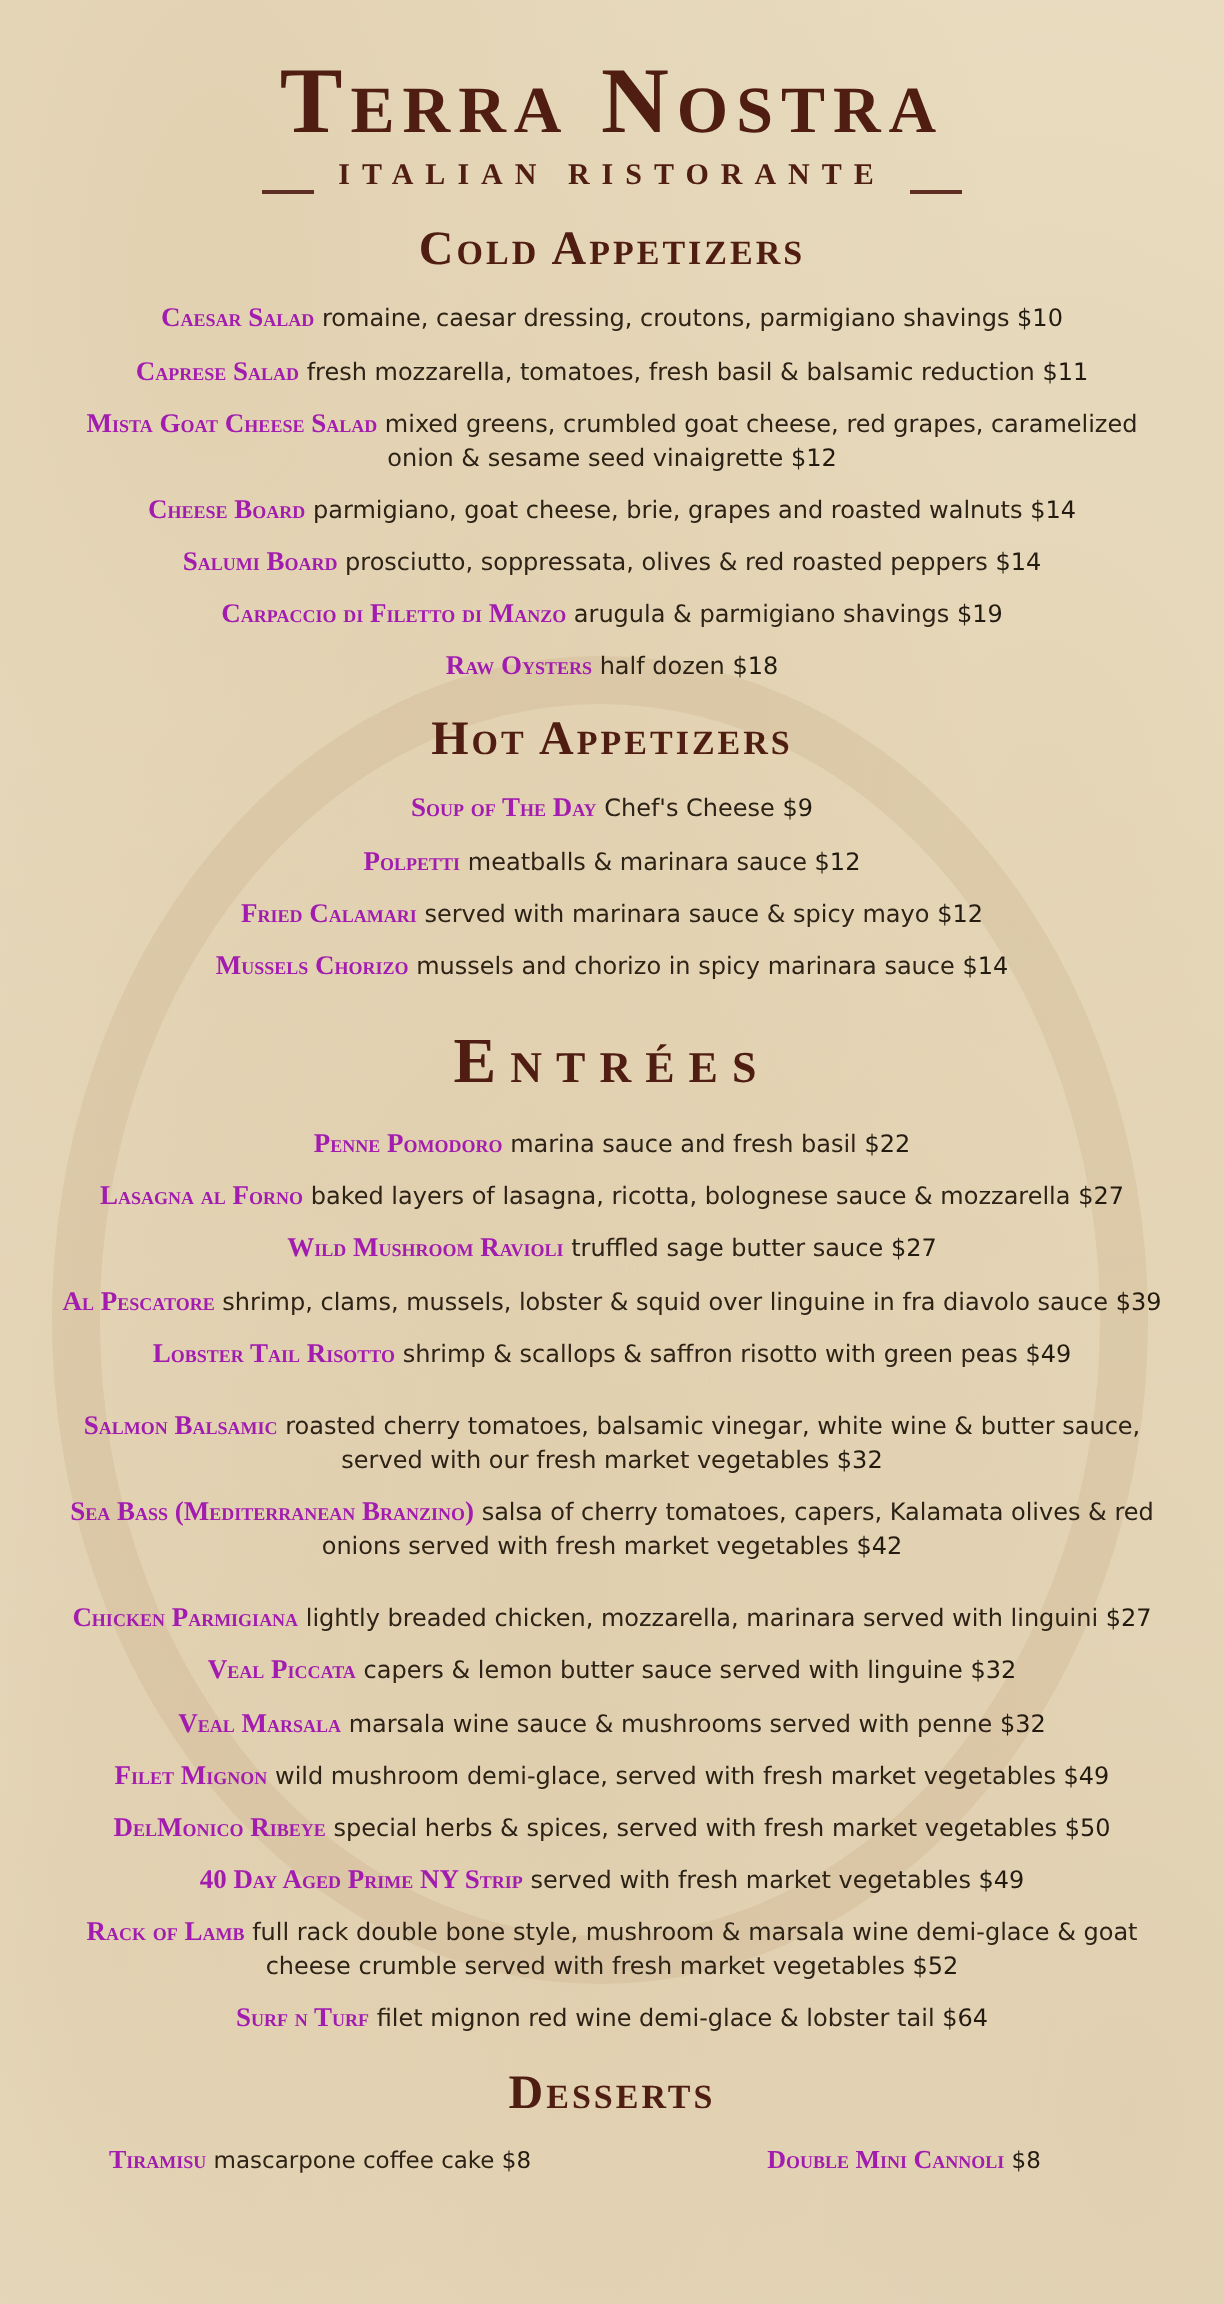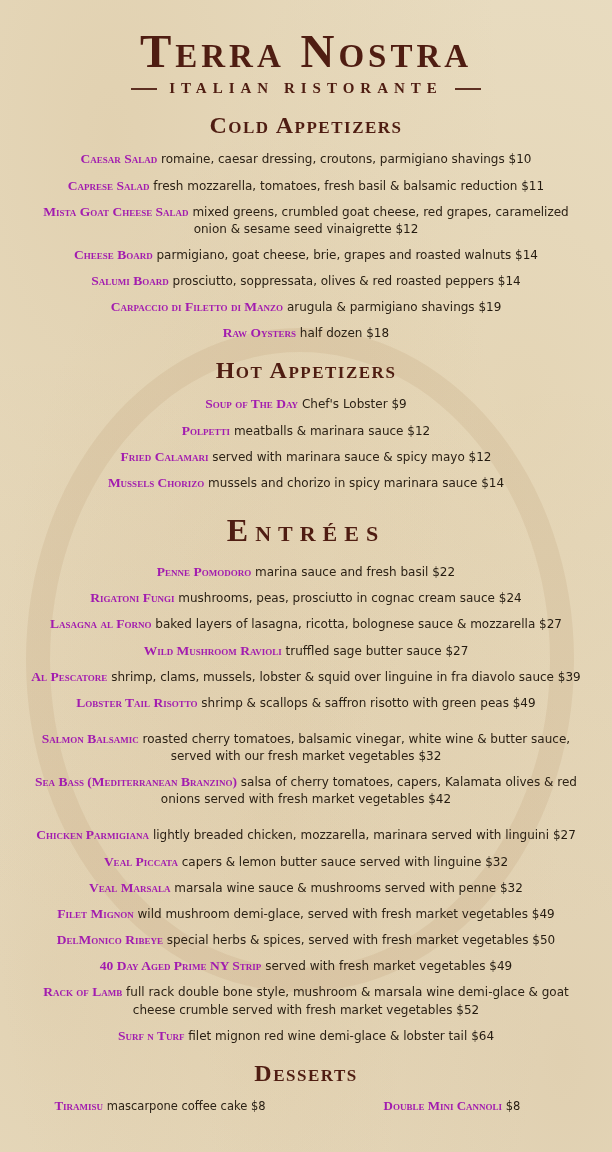--- a/index.html
+++ b/index.html
@@ -20,21 +20,21 @@
   .ring {
     position:absolute; left:26px; top:328px; width:548px; height:664px;
     border:24px solid rgba(153,104,58,0.10); border-radius:50%;
     pointer-events:none;
   }
   .content { position:relative; z-index:1; }
   h1 {
     font-family:"Liberation Serif", serif; font-variant:small-caps; font-weight:700;
     font-size:47px; letter-spacing:4px; color:#4f1d12; line-height:1.05;
   }
-  .tagline-row { display:flex; align-items:center; justify-content:center; gap:12px; margin-top:4px; }
+  .tagline-row { display:flex; align-items:flex-end; justify-content:center; gap:12px; margin-top:4px; }
   .tagline {
     font-family:"Liberation Serif", serif; font-size:15px; letter-spacing:6px;
     color:#4f1d12; text-transform:uppercase; font-weight:600;
   }
   .rule { width:26px; height:2px; background:#4f1d12; opacity:.9; }
   .sec {
     font-family:"Liberation Serif", serif; font-variant:small-caps; font-weight:700;
     font-size:24px; letter-spacing:1.5px; color:#4f1d12; margin:15px 0 10px;
   }
   .sec.entrees { font-size:32px; letter-spacing:7px; margin:20px 0 13px; }
@@ -76,32 +76,31 @@
       <p class="item"><span class="nm">Caprese Salad</span> <span class="ds">fresh mozzarella, tomatoes, fresh basil &amp; balsamic reduction</span> <span class="pr">$11</span></p>
       <p class="item"><span class="nm">Mista Goat Cheese Salad</span> <span class="ds">mixed greens, crumbled goat cheese, red grapes, caramelized onion &amp; sesame seed vinaigrette</span> <span class="pr">$12</span></p>
       <p class="item"><span class="nm">Cheese Board</span> <span class="ds">parmigiano, goat cheese, brie, grapes and roasted walnuts</span> <span class="pr">$14</span></p>
       <p class="item"><span class="nm">Salumi Board</span> <span class="ds">prosciutto, soppressata, olives &amp; red roasted peppers</span> <span class="pr">$14</span></p>
       <p class="item"><span class="nm">Carpaccio di Filetto di Manzo</span> <span class="ds">arugula &amp; parmigiano shavings</span> <span class="pr">$19</span></p>
       <p class="item"><span class="nm">Raw Oysters</span> <span class="ds">half dozen</span> <span class="pr">$18</span></p>
     </section>
 
     <section>
       <h2 class="sec">Hot Appetizers</h2>
-      <p class="item"><span class="nm">Soup of The Day</span> <span class="ds">Chef's Lobster</span> <span class="pr">$9</span></p>
+      <p class="item"><span class="nm">Soup of The Day</span> <span class="ds">Chef's Cheese</span> <span class="pr">$9</span></p>
       <p class="item"><span class="nm">Polpetti</span> <span class="ds">meatballs &amp; marinara sauce</span> <span class="pr">$12</span></p>
       <p class="item"><span class="nm">Fried Calamari</span> <span class="ds">served with marinara sauce &amp; spicy mayo</span> <span class="pr">$12</span></p>
       <p class="item"><span class="nm">Mussels Chorizo</span> <span class="ds">mussels and chorizo in spicy marinara sauce</span> <span class="pr">$14</span></p>
     </section>
 
     <section>
       <h2 class="sec entrees">Entrées</h2>
 
       <div class="group">
         <p class="item"><span class="nm">Penne Pomodoro</span> <span class="ds">marina sauce and fresh basil</span> <span class="pr">$22</span></p>
-        <p class="item"><span class="nm">Rigatoni Fungi</span> <span class="ds">mushrooms, peas, prosciutto in cognac cream sauce</span> <span class="pr">$24</span></p>
         <p class="item"><span class="nm">Lasagna al Forno</span> <span class="ds">baked layers of lasagna, ricotta, bolognese sauce &amp; mozzarella</span> <span class="pr">$27</span></p>
         <p class="item"><span class="nm">Wild Mushroom Ravioli</span> <span class="ds">truffled sage butter sauce</span> <span class="pr">$27</span></p>
         <p class="item"><span class="nm">Al Pescatore</span> <span class="ds">shrimp, clams, mussels, lobster &amp; squid over linguine in fra diavolo sauce</span> <span class="pr">$39</span></p>
         <p class="item"><span class="nm">Lobster Tail Risotto</span> <span class="ds">shrimp &amp; scallops &amp; saffron risotto with green peas</span> <span class="pr">$49</span></p>
       </div>
 
       <div class="group">
         <p class="item"><span class="nm">Salmon Balsamic</span> <span class="ds">roasted cherry tomatoes, balsamic vinegar, white wine &amp; butter sauce, served with our fresh market vegetables</span> <span class="pr">$32</span></p>
         <p class="item"><span class="nm">Sea Bass (Mediterranean Branzino)</span> <span class="ds">salsa of cherry tomatoes, capers, Kalamata olives &amp; red onions served with fresh market vegetables</span> <span class="pr">$42</span></p>
       </div>

